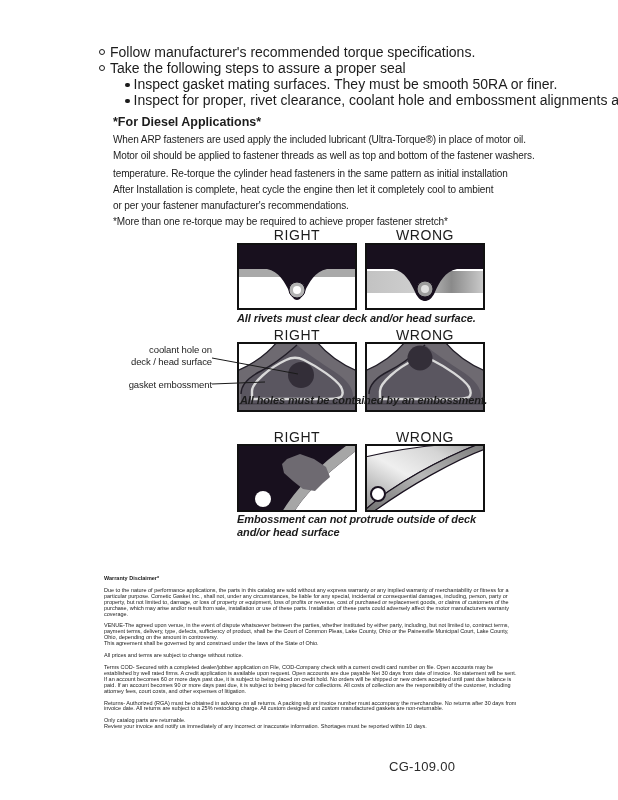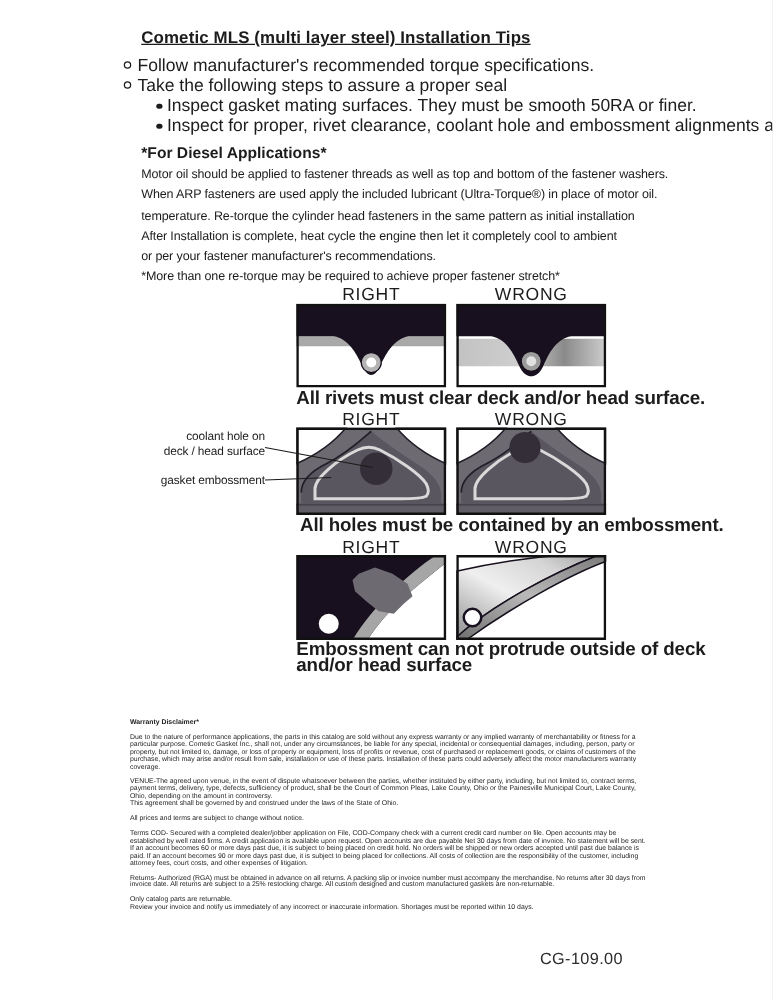--- a/index.html
+++ b/index.html
@@ -29,52 +29,51 @@
 
   .diesel-heading { left:113px; top:115px; font-size:12.5px; font-weight:bold; white-space:nowrap; }
   .para { left:113px; font-size:10px; letter-spacing:-0.1px; }
   .para .ln { height:16px; line-height:16px; white-space:nowrap; }
   #para1 { top:132px; }
   #para2 { top:166px; }
   #note  { top:214px; }
 
   .dg-label { font-size:14px; letter-spacing:0.6px; text-align:center; width:120px; white-space:nowrap; }
   .panel { width:120px; }
-  .caption { font-size:15px; font-weight:600; letter-spacing:-0.1px; white-space:nowrap; line-height:13px; }
+  .caption { font-size:11px; font-weight:600; letter-spacing:-0.1px; white-space:nowrap; line-height:13px;font-style:italic; }
 
   .annot { font-size:9.5px; letter-spacing:-0.1px; text-align:right; width:114px; line-height:11.5px; }
 
   .fineprint {
     left:104px; top:576px; width:413px; font-size:5.5px; line-height:5.9px;
     color:#1b1b1b; letter-spacing:0;
   }
   .fineprint p { margin:0 0 6px 0; }
   .fineprint .fp-head { font-weight:bold; }
   .fineprint .tight { margin-bottom:0; }
 
-  .page-number { left:389px; top:759px; font-size:13px; color:#2b2b2b; letter-spacing:0.3px; white-space:nowrap;margin-left:43px; }
+  .page-number { left:389px; top:759px; font-size:13px; color:#2b2b2b; letter-spacing:0.3px; white-space:nowrap; }
 </style>
 </head>
 <body>
 
 <div class="page">
 
-  <div class="abs title">Cometic MLS (multi layer steel) Installation Tips</div>
 
   <div class="abs tips">
     <div class="tip"><span class="b-circle"></span><span>Follow manufacturer's recommended torque specifications.</span></div>
     <div class="tip"><span class="b-circle"></span><span>Take the following steps to assure a proper seal</span></div>
     <div class="tip sub"><span class="b-dot"></span><span>Inspect gasket mating surfaces.  They must be smooth 50RA or finer.</span></div>
     <div class="tip sub"><span class="b-dot"></span><span>Inspect for proper, rivet clearance, coolant hole and embossment alignments as shown below.</span></div>
   </div>
 
   <div class="abs diesel-heading">*For Diesel Applications*</div>
   <div class="abs para" id="para1">
+    <div class="ln">When ARP fasteners are used apply the included lubricant (Ultra-Torque®) in place of motor oil.</div>
     <div class="ln">Motor oil should be applied to fastener threads as well as top and bottom of the fastener washers.</div>
-    <div class="ln">When ARP fasteners are used apply the included lubricant (Ultra-Torque®) in place of motor oil.</div>
   </div>
   <div class="abs para" id="para2">
     <div class="ln">temperature. Re-torque the cylinder head fasteners in the same pattern as initial installation</div>
     <div class="ln">After Installation is complete, heat cycle the engine then let it completely cool to ambient</div>
     <div class="ln">or per your fastener manufacturer's recommendations.</div>
   </div>
   <div class="abs para" id="note">
     <div class="ln">*More than one re-torque may be required to achieve proper fastener stretch*</div>
   </div>
 
@@ -142,21 +141,21 @@
     <path d="M15,57 V49 C15,41 32,26 49,18 C55,15 61,15 67,18 C81,25 99,37 104,45 C106,49 106,53 104,55 C100,57 92,57 84,57 Z" fill="none" stroke="#d9d9d9" stroke-width="2.4"></path>
     <circle cx="55" cy="16" r="12.5" fill="#332e38"></circle>
     <rect x="1" y="1" width="118" height="68" fill="none" stroke="#111111" stroke-width="2"></rect>
   </svg>
 
   <svg class="abs" style="left:208px; top:348px;" width="95" height="45" viewBox="0 0 95 45">
     <line x1="4" y1="10" x2="90" y2="26" stroke="#1a1a1a" stroke-width="1"></line>
     <line x1="4" y1="36" x2="57" y2="34" stroke="#1a1a1a" stroke-width="1"></line>
   </svg>
 
-  <div class="abs caption" style="left:240px; top:414px;">All holes must be contained by an embossment.</div>
+  <div class="abs caption" style="left:240px; top:394px;">All holes must be contained by an embossment.</div>
 
   <div class="abs dg-label" style="left:237px; top:429px;">RIGHT</div>
   <div class="abs dg-label" style="left:365px; top:429px;">WRONG</div>
 
   <svg class="abs panel" style="left:237px; top:444px;" width="120" height="68" viewBox="0 0 120 68">
     <rect width="120" height="68" fill="#18101e"></rect>
     <path d="M120,6 C96,25 72,44 57,68 H120 Z" fill="#ffffff"></path>
     <path d="M120,6 C96,25 72,44 57,68 H45 C62,40 90,15 112,0 H120 Z" fill="#a6a6a6"></path>
     <path d="M50,15 L63,10 L77,15 L89,23 L93,33 L86,39 L78,47 L66,45 L56,37 L47,29 L45,20 Z" fill="#6e6a71"></path>
     <circle cx="26" cy="55" r="8" fill="#ffffff"></circle>

